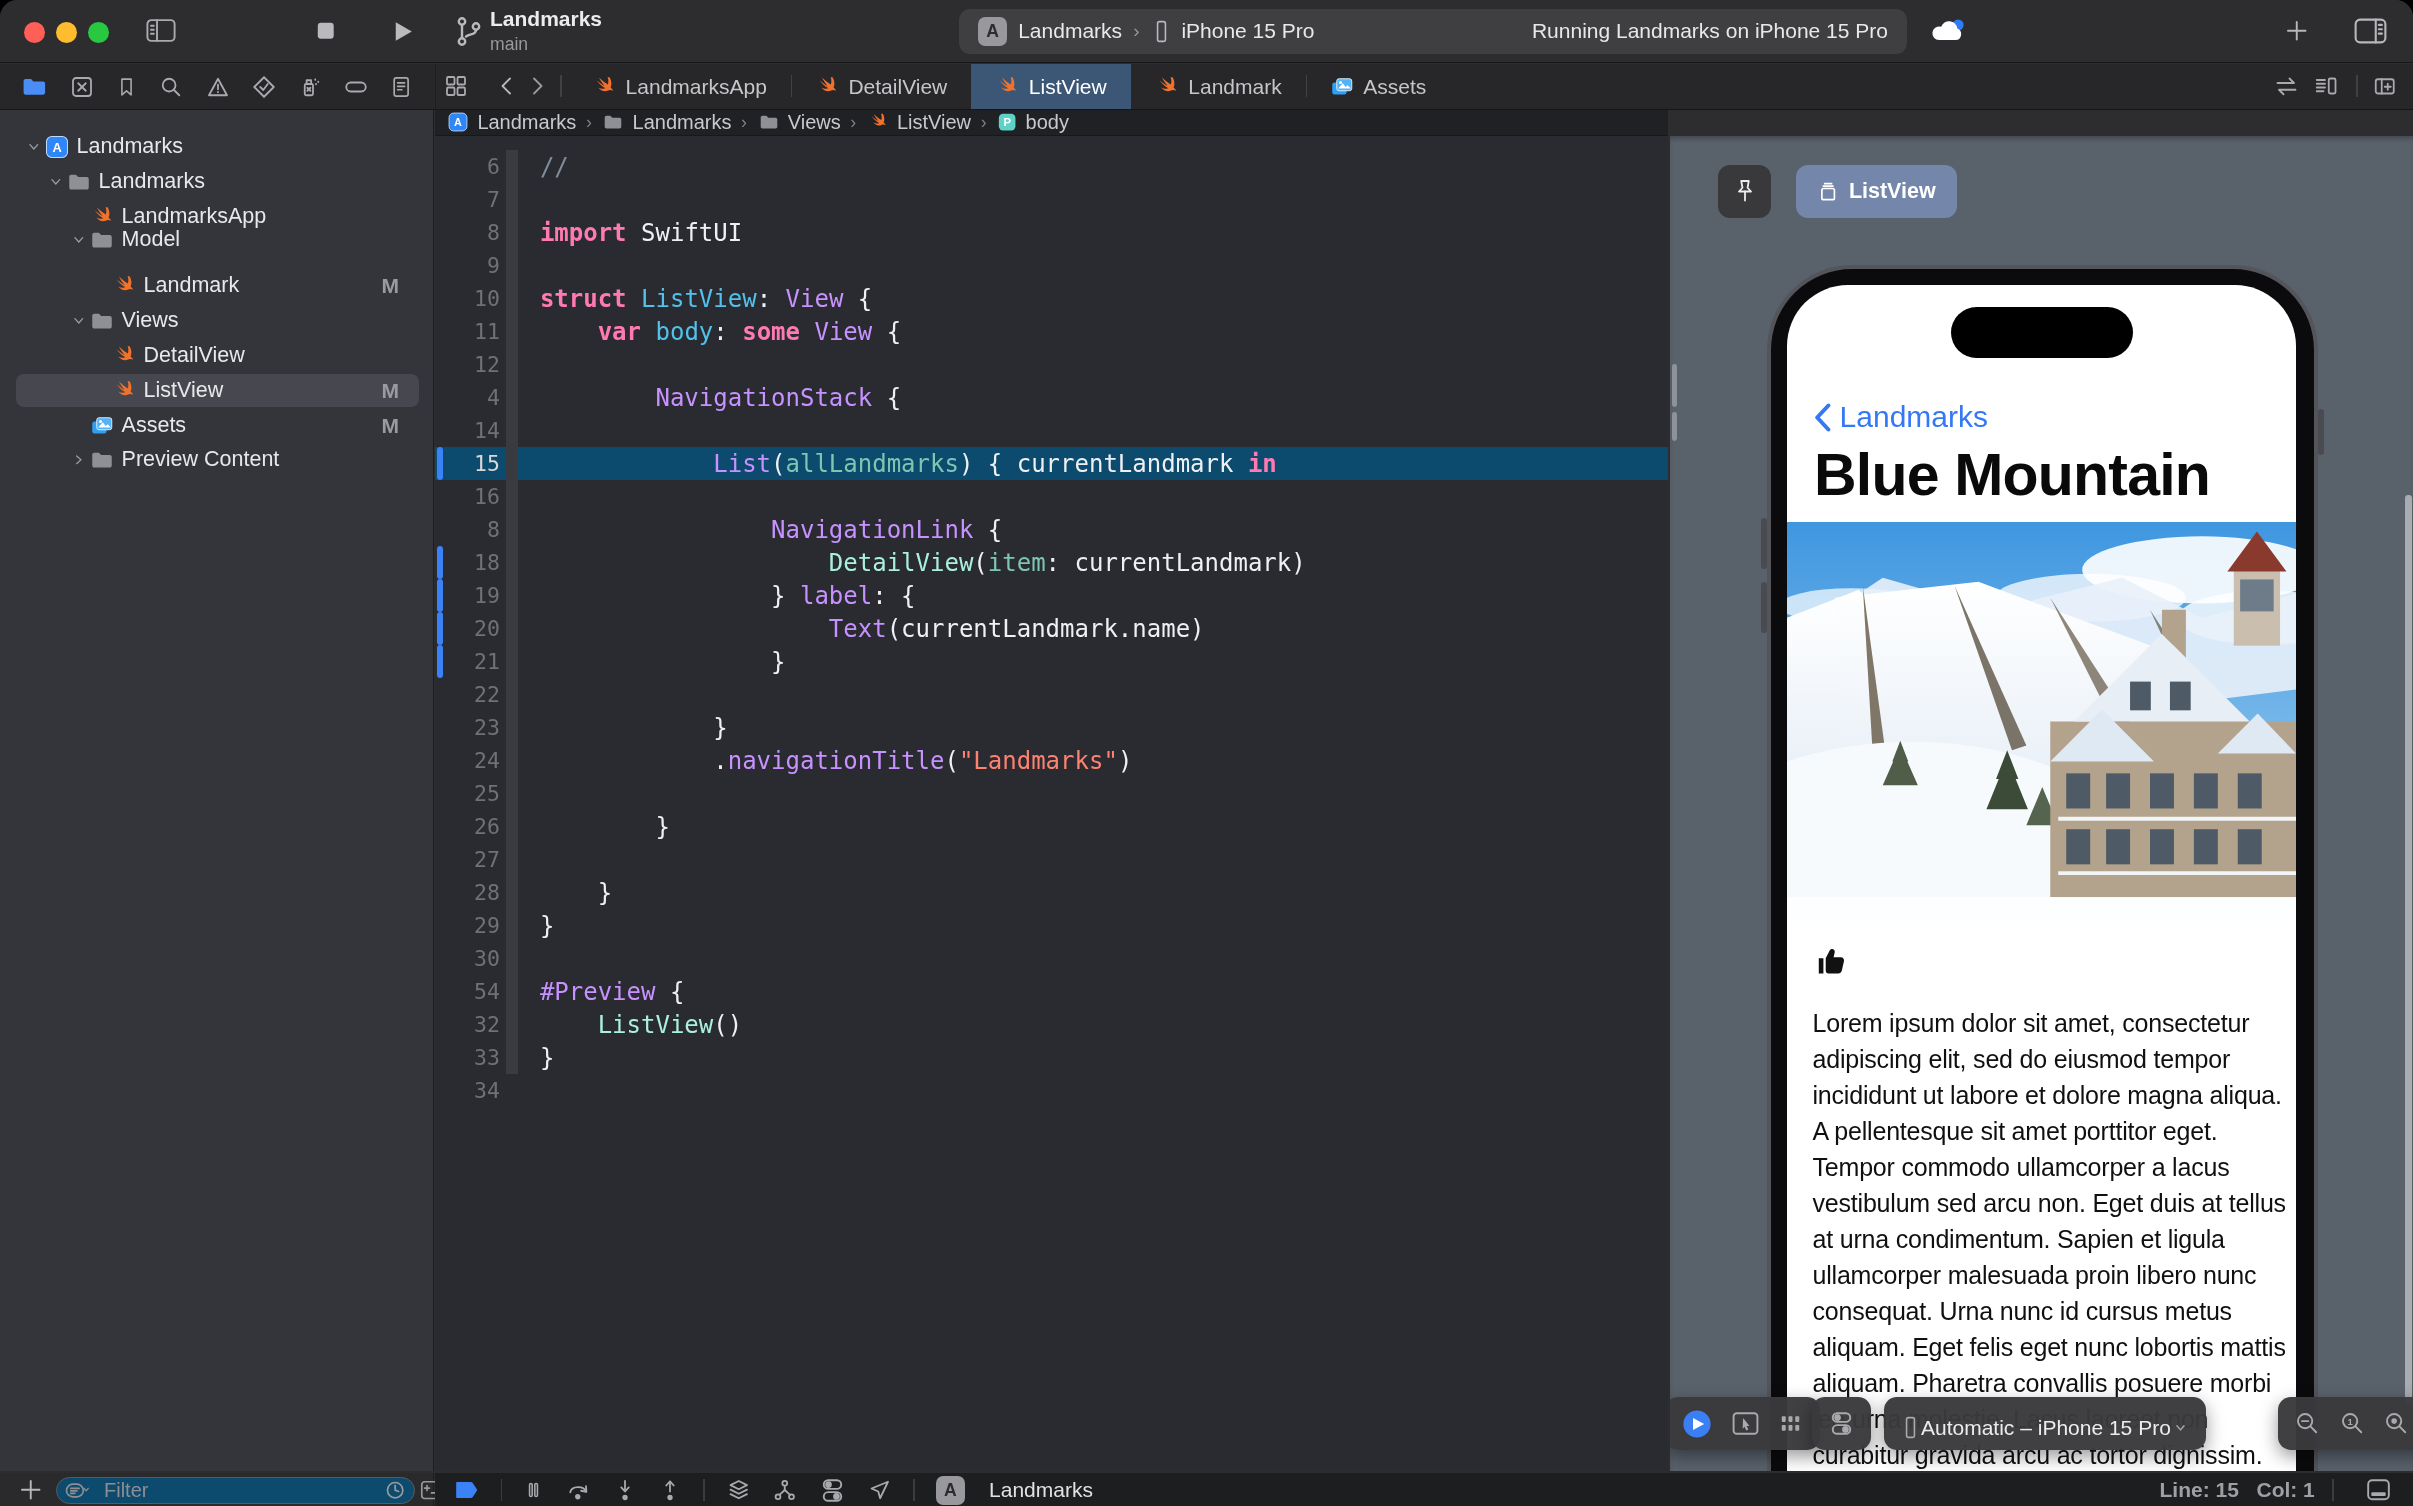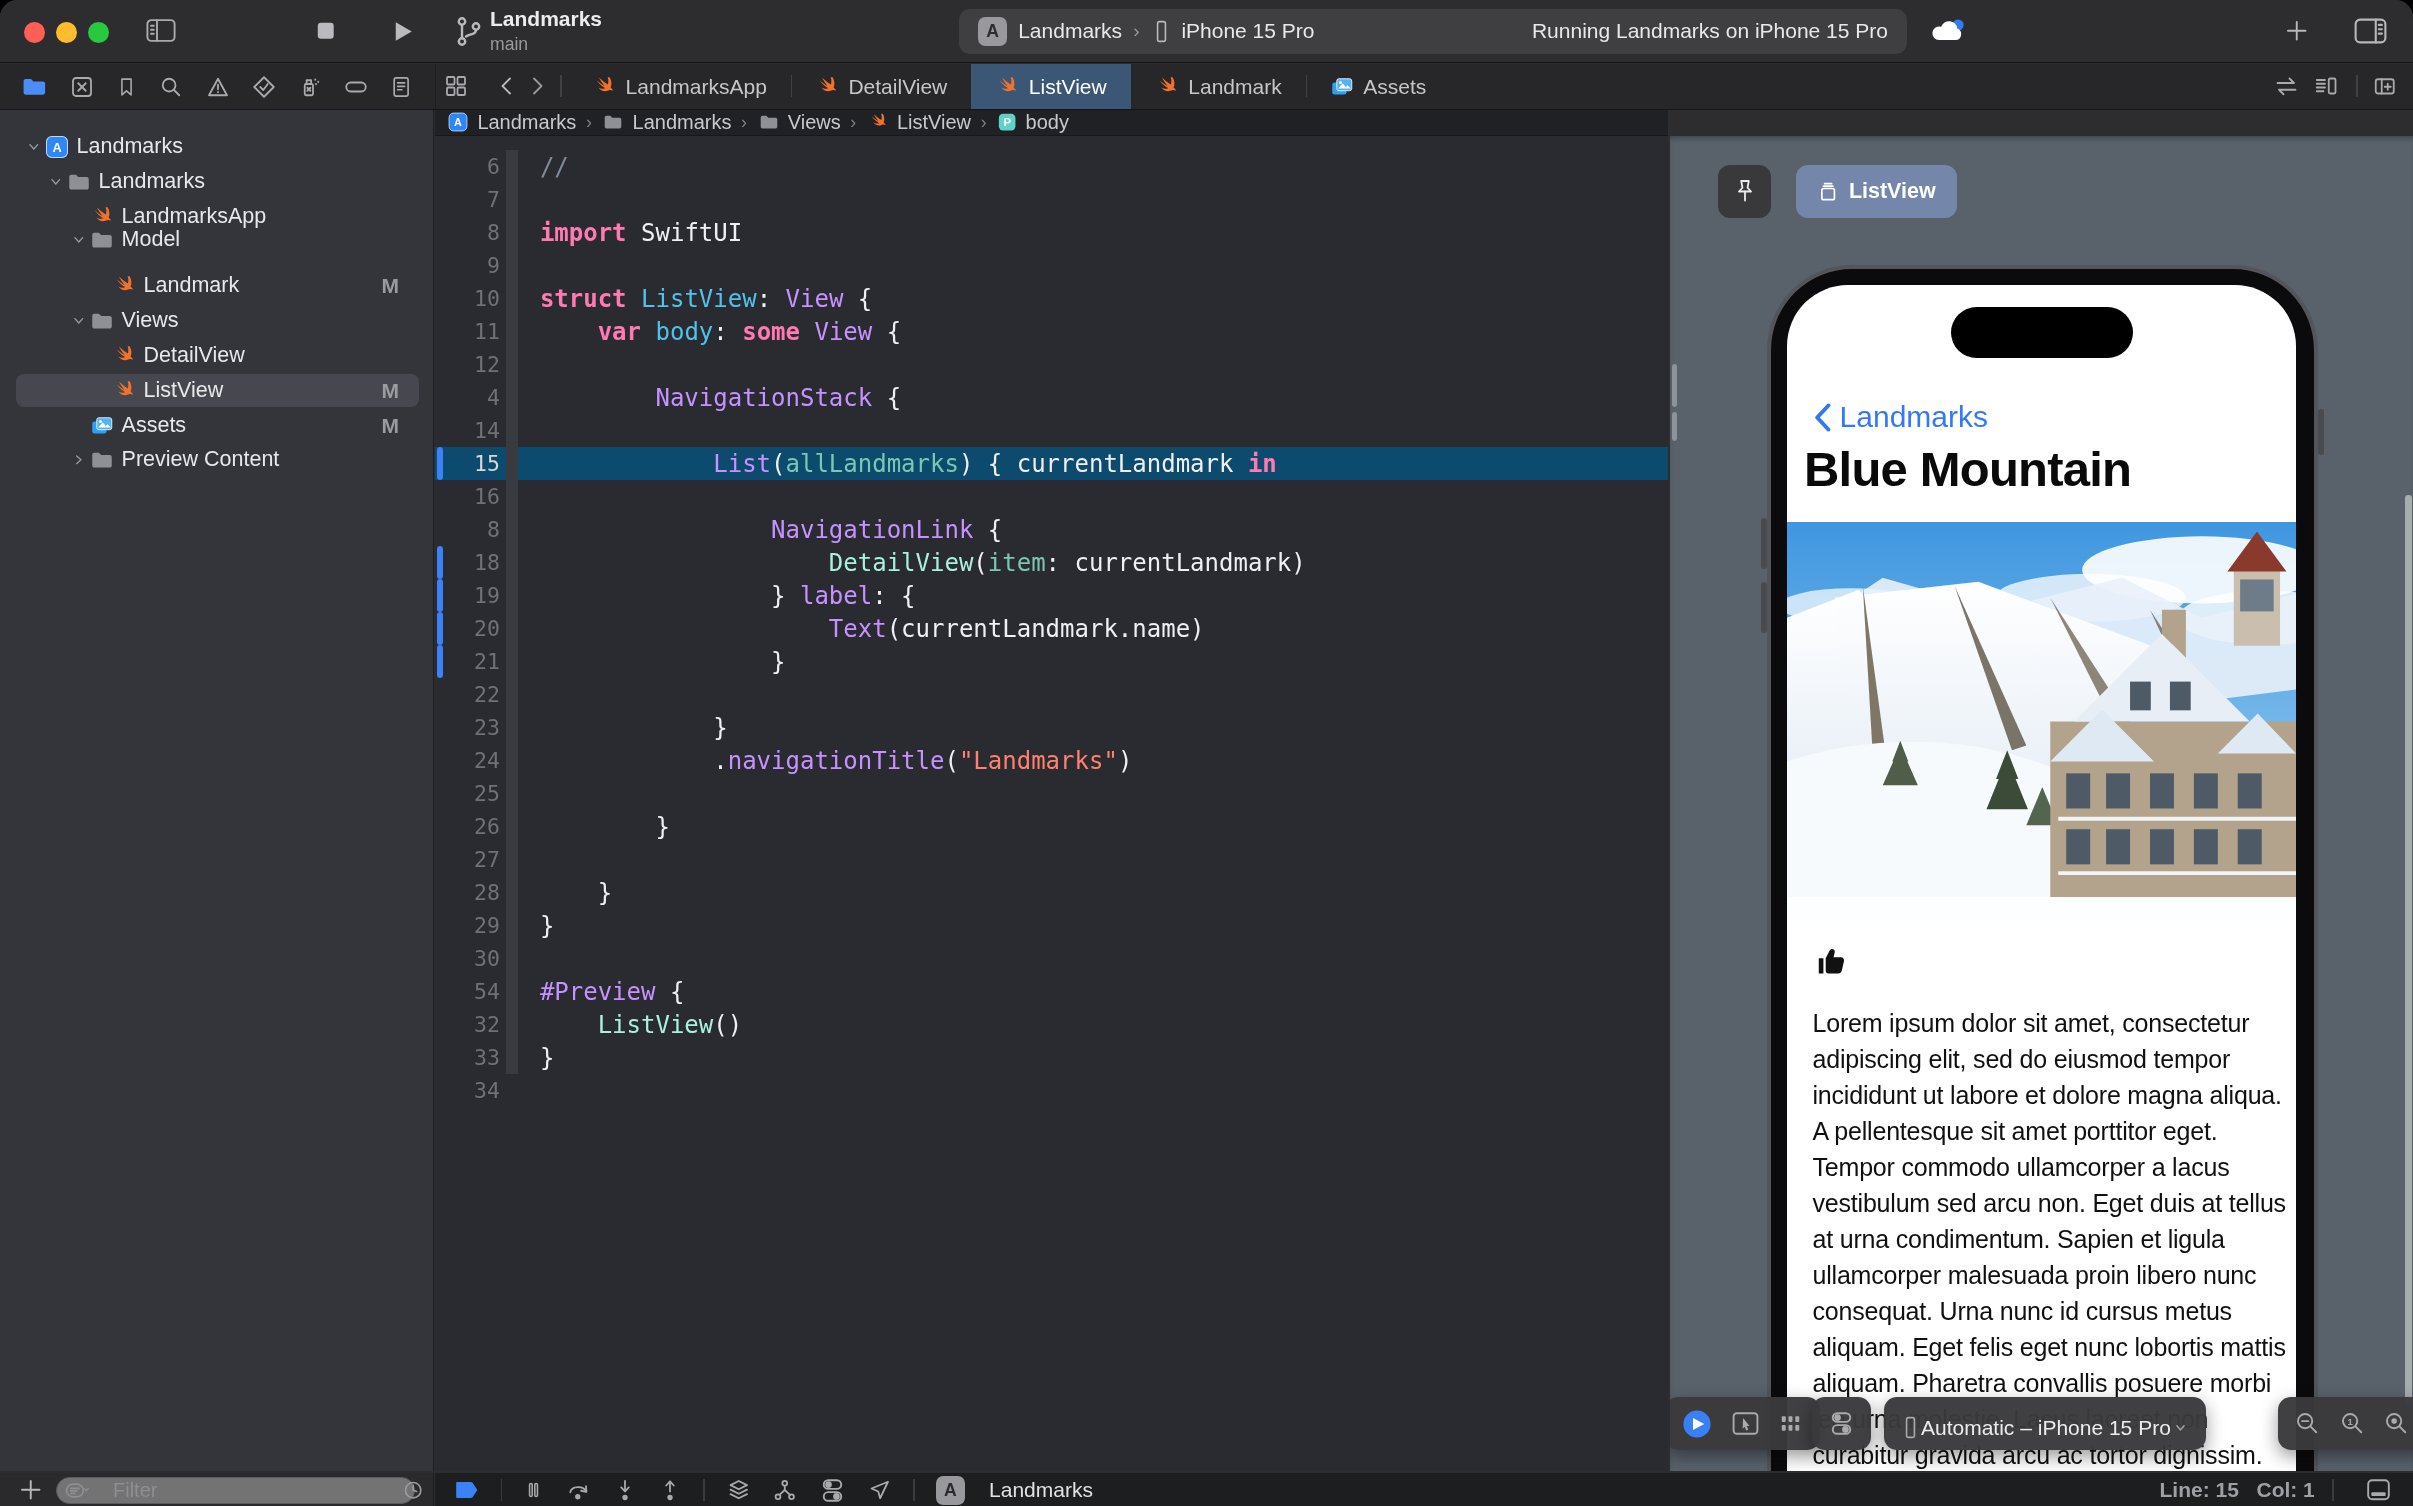--- a/index.html
+++ b/index.html
@@ -57,34 +57,34 @@
 
   
   .canvas{position:absolute;left:1670px;top:136px;width:744px;height:1335px;background:#59616b;overflow:hidden;box-shadow:inset 0 4.8px 6.4px -3.2px rgba(0,0,0,.35);}
   .pinbtn{position:absolute;left:48px;top:29px;width:53px;height:53px;background:#39393c;border-radius:12px;display:flex;align-items:center;justify-content:center;color:#e8e8ea;}
   .previewbtn{position:absolute;left:126px;top:29px;height:53px;background:#7487ab;border-radius:12px;display:flex;align-items:center;gap:9.6px;
     padding:0 21px;color:#fff;font-size:21.5px;font-weight:600;}
   .phone{position:absolute;left:97px;top:129px;width:551px;height:1293px;background:#0b0b0d;border:4.8px solid #54555b;border-radius:85px;box-sizing:border-box;}
   .screen{position:absolute;left:16px;top:16px;width:509px;height:1261px;background:#fff;border-radius:61px 61px 0 0;overflow:hidden;}
   .island{position:absolute;left:50%;top:22.3px;transform:translateX(-50%);width:182px;height:51px;background:#000;border-radius:27px;}
   .backrow{position:absolute;left:27px;top:115px;display:flex;align-items:center;gap:8px;color:#3478f6;font-size:30px;}
-  .dev-title{position:absolute;left:17px;top:156px;font-size:49px;font-weight:700;letter-spacing:-0.8px;color:#0a0a0a;}
+  .dev-title{position:absolute;left:27px;top:156px;font-size:59px;font-weight:700;letter-spacing:-0.8px;color:#0a0a0a;}
   .photo{position:absolute;left:0;top:237px;width:509px;height:399px;}
   .thumb{position:absolute;left:25.5px;top:656px;}
   .para{position:absolute;left:25.5px;top:720px;width:479px;font-size:25px;line-height:36px;color:#101010;letter-spacing:-0.2px;}
   .side-nub{position:absolute;width:6.4px;background:#4a4b50;border-radius:3.2px;}
   .scrollbar-v{position:absolute;right:2.4px;top:359px;width:6.4px;height:910px;background:#b6b8bb;border-radius:3.2px;opacity:.85;}
   .mini-ind{position:absolute;left:1.6px;width:5.6px;background:#8e939b;border-radius:2.4px;}
   .pillbar{position:absolute;bottom:21px;height:53px;background:rgba(58,58,61,.97);border-radius:12.8px;display:flex;align-items:center;gap:17.6px;
     padding:0 16px;box-shadow:0 6.4px 17.6px rgba(0,0,0,.4);color:#d6d6da;}
   .pill-devlabel{display:flex;align-items:center;gap:0;font-size:21px;color:#ececee;margin-top:8px;}
 
   
   .status-left{position:absolute;left:0;top:1473px;width:433px;height:34px;background:#2a2a2d;border-right:1.6px solid #1d1d20;display:flex;align-items:center;}
-  .filter{margin-left:56px;width:359px;height:27px;border:1.6px solid #5a5a5e;background:#737373;border-radius:14.4px;display:flex;align-items:center;padding:0 8px;box-sizing:border-box;gap:22px;}
+  .filter{margin-left:56px;width:359px;height:27px;border:1.6px solid #5a5a5e;background:#0c4a6e;border-radius:14.4px;display:flex;align-items:center;padding:0 8px;box-sizing:border-box;gap:13px;}
   .filter input{flex:1;background:transparent;border:none;outline:none;color:#e8e8ea;font-size:20px;font-family:"Liberation Sans",sans-serif;}
   .filter input::placeholder{color:#8e8e93;}
   .status-right{position:absolute;left:435px;top:1473px;width:1979px;height:34px;background:#1d1e20;display:flex;align-items:center;gap:21px;padding-left:17.6px;box-sizing:border-box;}
   .vdiv{width:1.6px;height:22.3px;background:#3c3c40;}
   .status-right .applabel{color:#e2e2e5;font-size:21px;margin-left:3.2px;}
   .linecol{position:absolute;right:80px;display:flex;align-items:center;gap:17.6px;color:#9fa0a5;font-size:21px;font-weight:600;}
   .panelicon{position:absolute;right:22.3px;}
 </style>
 </head>
 <body>

